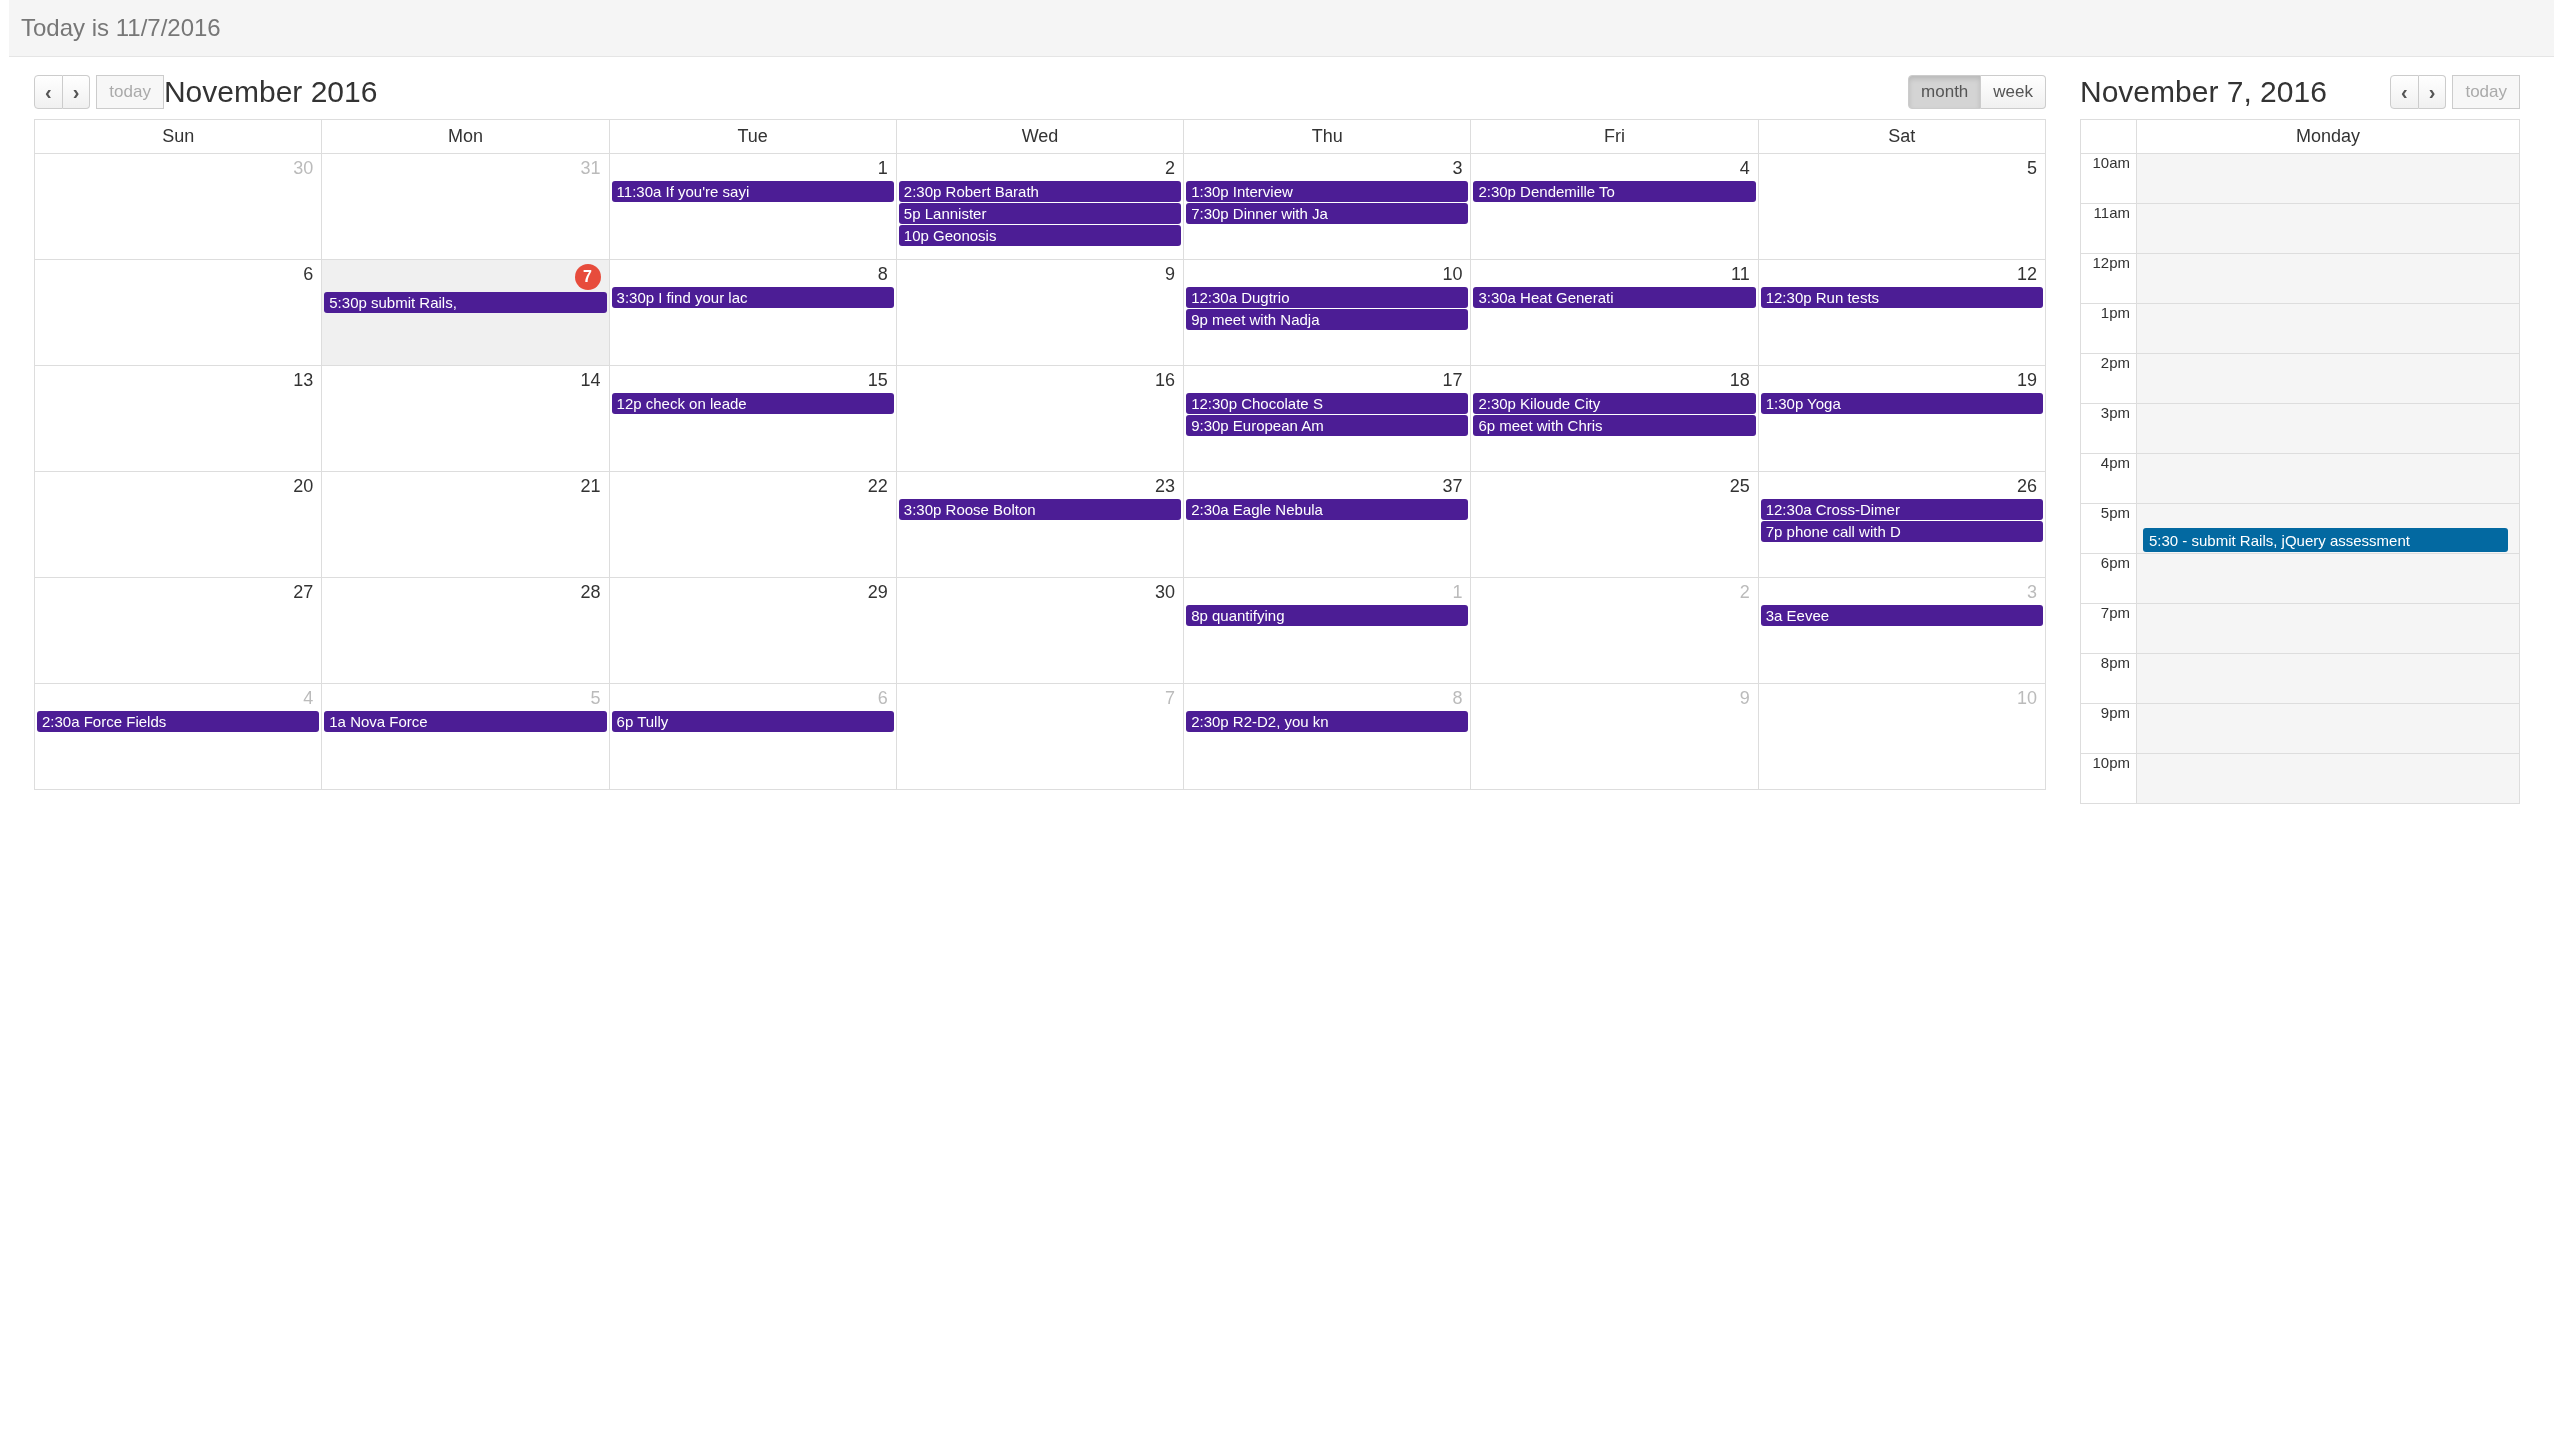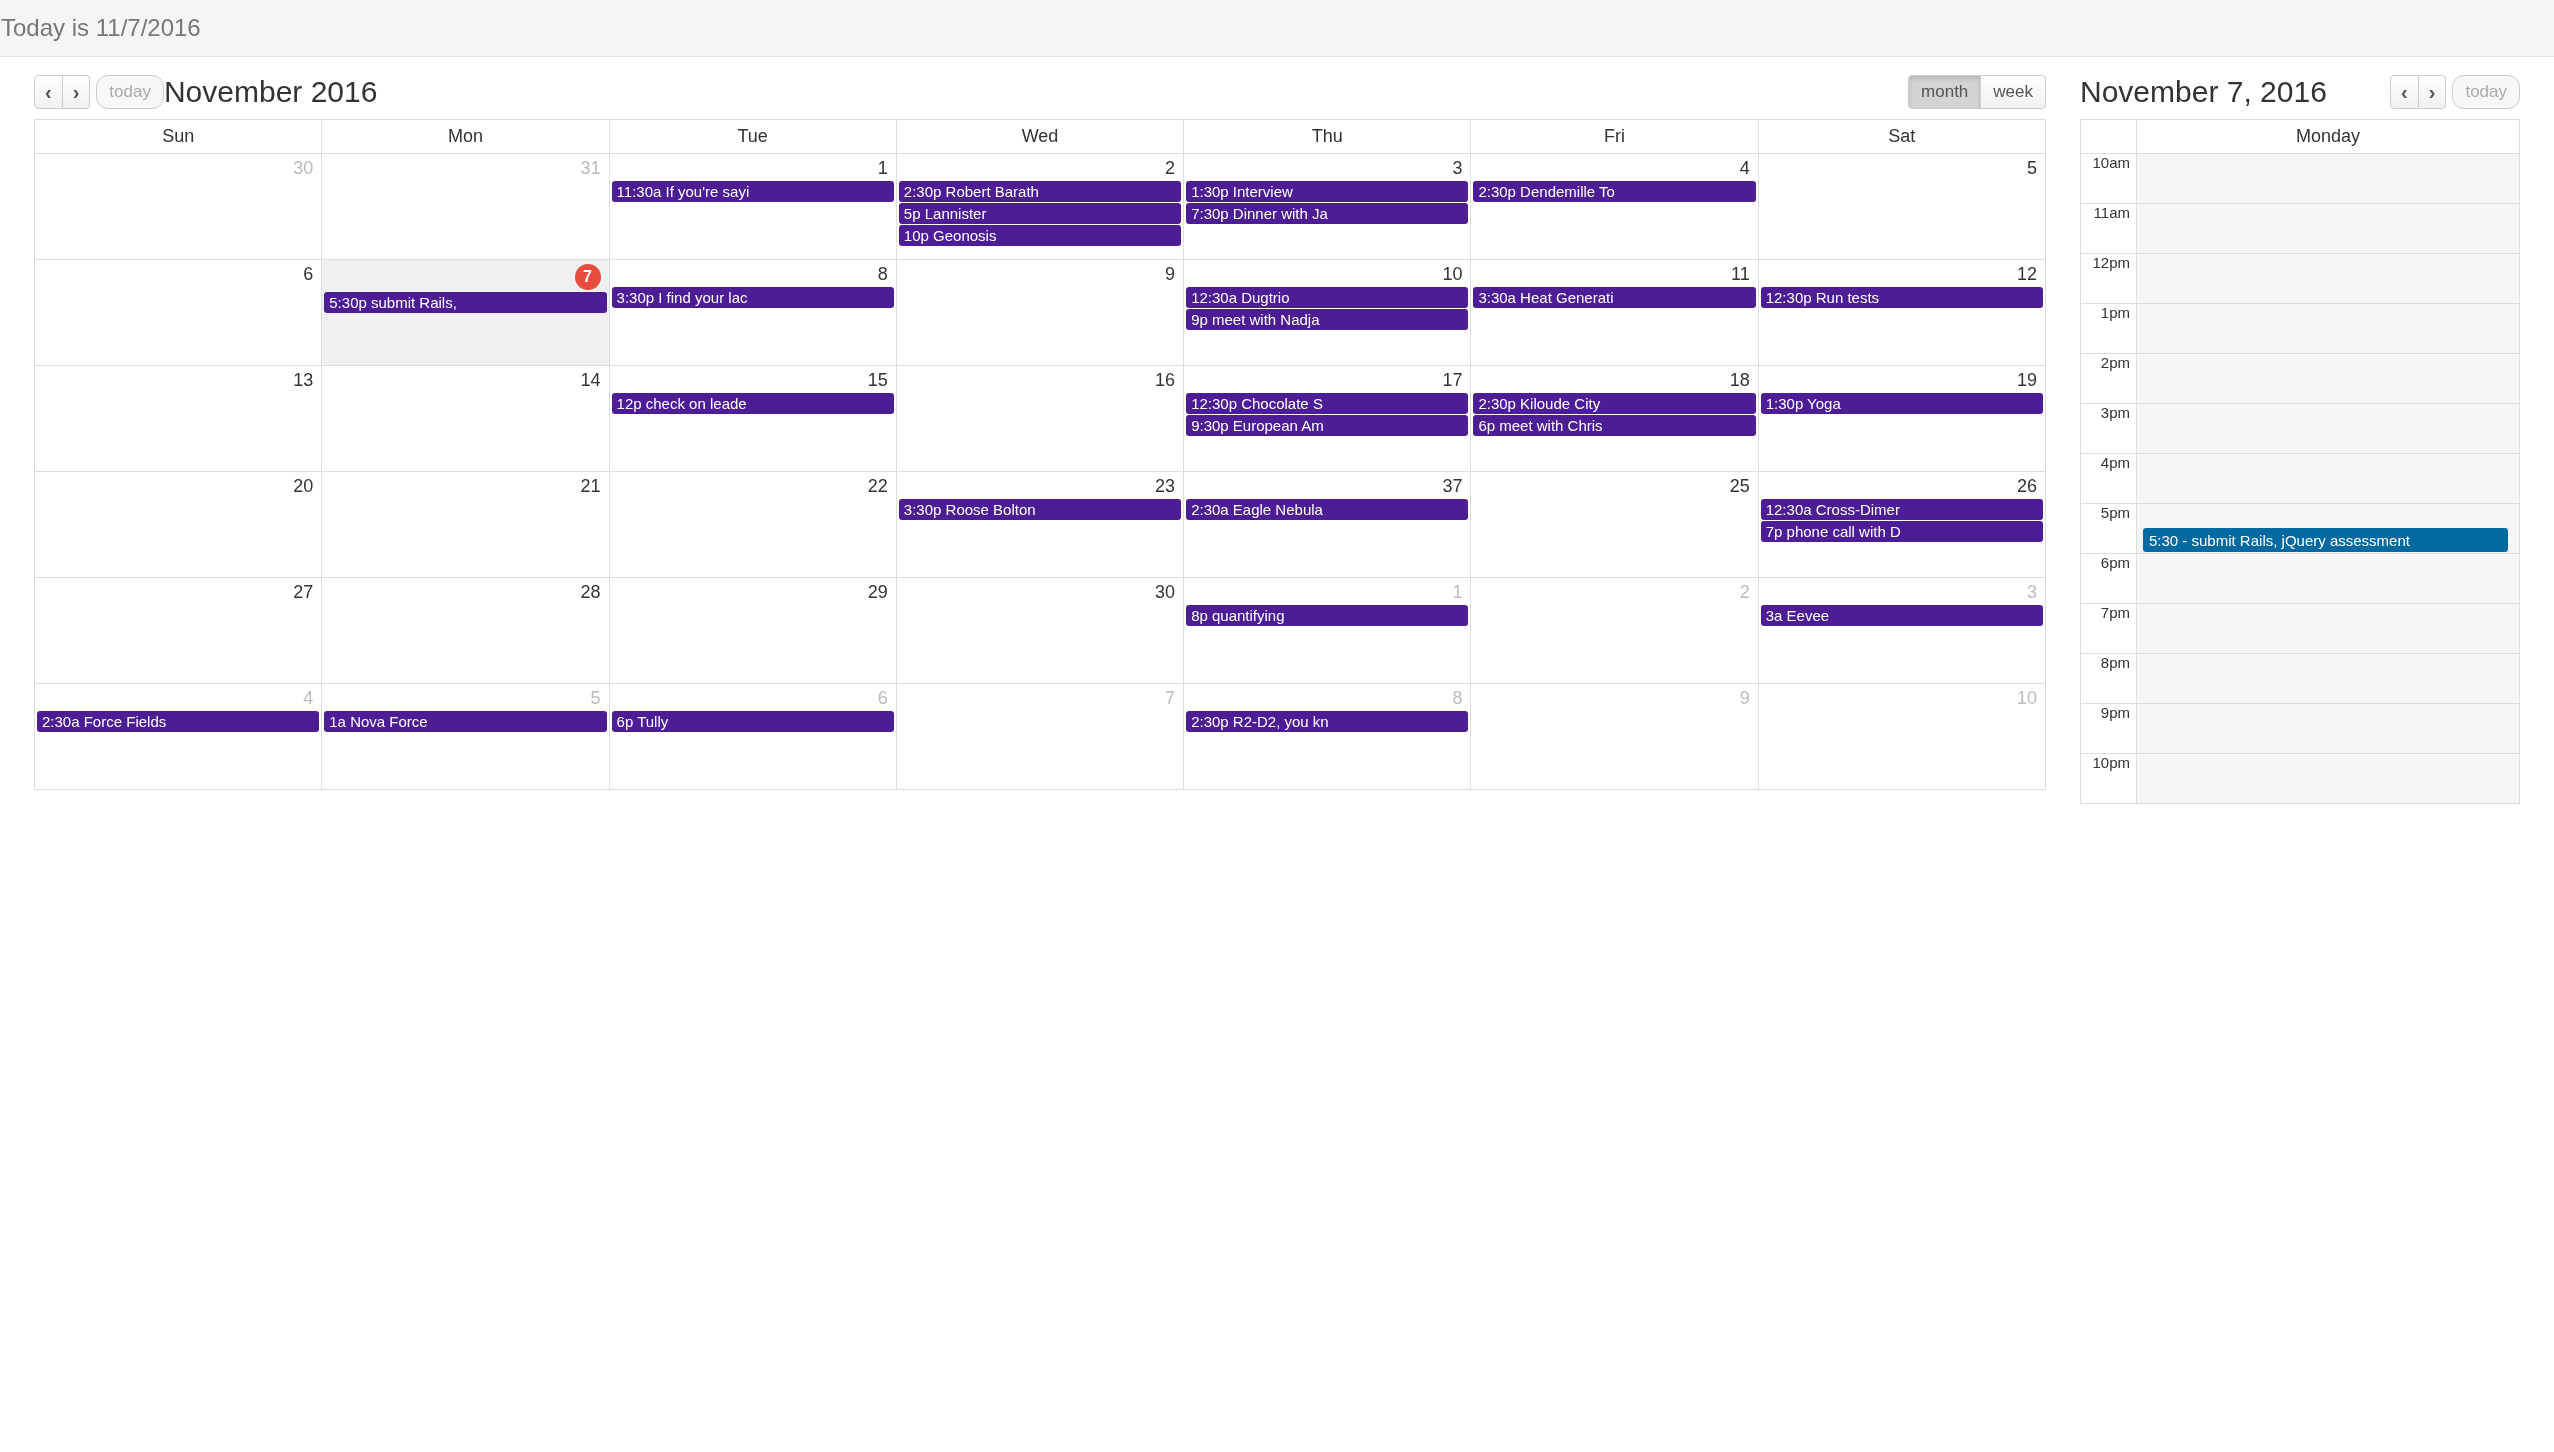--- a/index.html
+++ b/index.html
@@ -1,26 +1,26 @@
 <!DOCTYPE html>
 <html><head>
 <meta charset="utf-8">
 <style>
   * { box-sizing: border-box; margin: 0; padding: 0; }
   body { font-family: -apple-system, BlinkMacSystemFont, "Segoe UI", Helvetica, Arial, sans-serif; background: #fff; color: #333; }
-  .header-bar { background: #f5f5f5; border-bottom: 1px solid #e5e5e5; padding: 14px 1px; font-size: 24px; color: #777; }
+  .header-bar { background: #f5f5f5; border-bottom: 1px solid #e5e5e5; padding: 14px 12px; font-size: 24px; color: #777; margin-left: 9px; }
   .content { display: flex; gap: 34px; padding: 18px 34px; }
   .left-panel { flex: 1; }
   .right-panel { width: 440px; }
   .toolbar { display: flex; align-items: center; margin-bottom: 10px; }
   .btn-group { display: inline-flex; }
   .btn { background: linear-gradient(to bottom,#fff,#f0f0f0); border: 1px solid #ccc; color: #555; font-size: 17px; padding: 4px 12px; cursor: pointer; height: 34px; display:flex; align-items:center; justify-content:center; }
   .btn-group .btn:first-child { border-radius: 4px 0 0 4px; }
   .btn-group .btn:last-child { border-radius: 0 4px 4px 0; border-left:0; }
-  .btn-single { border-radius:12px; margin-left:6px; }
+  .btn-single { border-radius:0; margin-left:6px; }
   .btn.disabled { color:#aaa; background:#f7f7f7; cursor:default; }
   .btn.active { background: #d4d4d4; box-shadow: inset 0 3px 5px rgba(0,0,0,.125); }
   .cal-title { flex:1; text-align:left; font-size: 30px; color:#333; font-weight:400; }
   .day-title { font-size: 30px; color:#333; font-weight:400; flex:1; }
   .right-toolbar { display:flex; align-items:center; justify-content:space-between; margin-bottom:10px; }
   .arrow { font-size:20px; font-weight:bold; padding:0 10px; }
 
   table.month { width:100%; border-collapse:collapse; table-layout:fixed; }
   table.month th { border:1px solid #ddd; padding:6px 4px; font-size:18px; font-weight:400; color:#333; text-align:center; }
   table.month td { border:1px solid #ddd; height:106px; vertical-align:top; position:relative; padding:2px 2px; }

